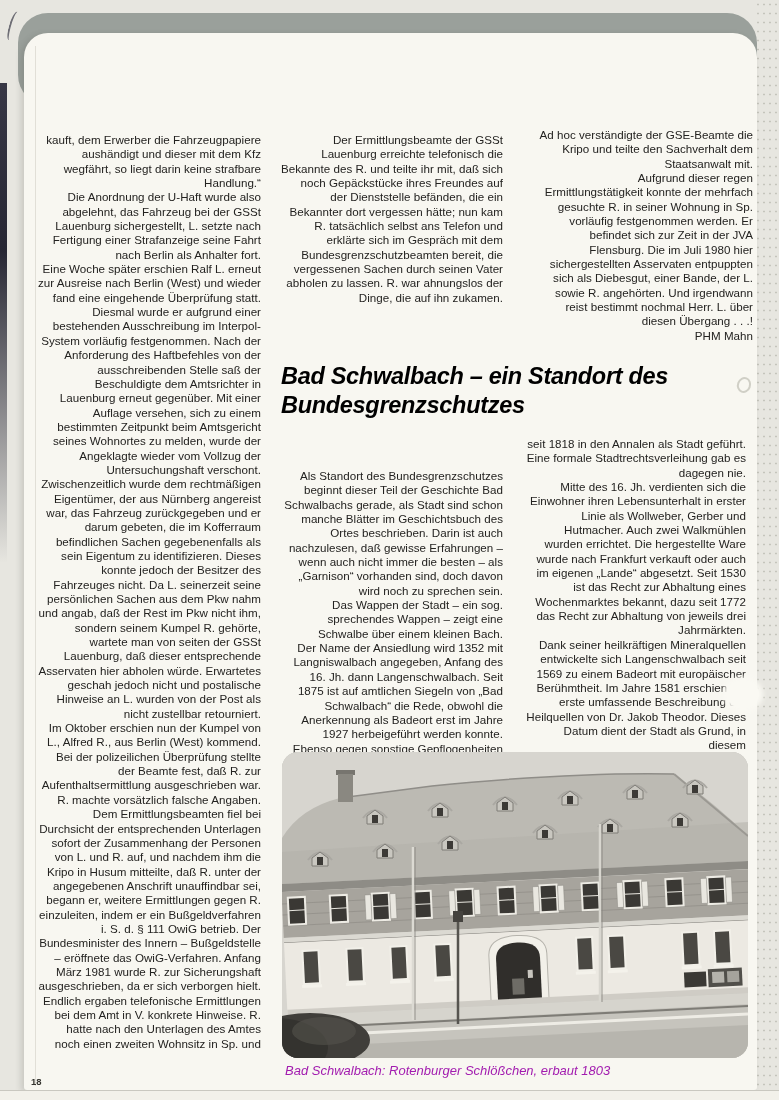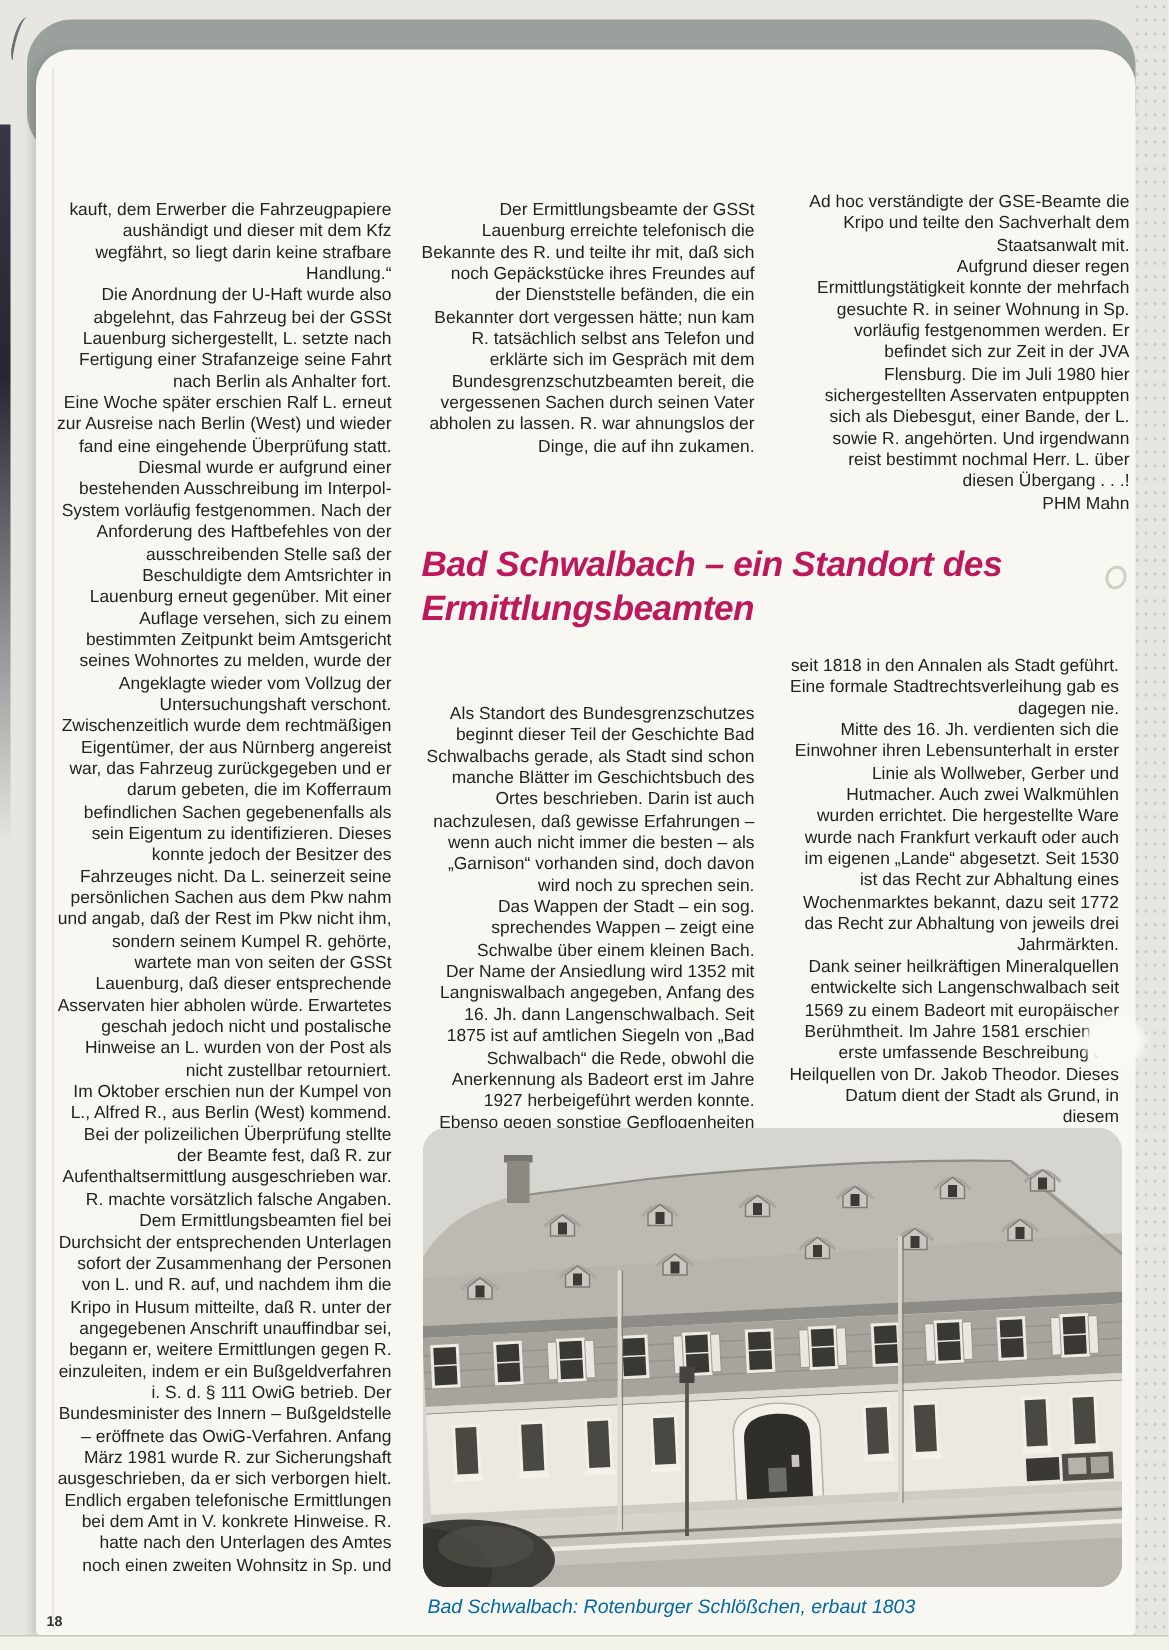--- a/index.html
+++ b/index.html
@@ -56,34 +56,34 @@
   }
   .col p { margin:0;text-align:right; }
   .gap { margin-top:28px; }
   .col1 { left:38px; top:133px; width:223px; }
   .col2top { left:281px; top:133px; width:222px; }
   .col3top { left:523px; top:128px; width:214px;margin-left:16px; }
   .sig { text-align:right; margin-top:4px; }
   .headline {
     position:absolute; left:281px; top:362px; width:476px;
     font-weight:bold; font-style:italic; font-size:23.5px; line-height:29px;
-    color:#be185d; letter-spacing:-.3px;
+    color:#000000; letter-spacing:-.3px;
   }
   .col2bot { left:281px; top:437px; width:222px;margin-top:32px; }
   .col3bot { left:523px; top:437px; width:223px; }
   
   .photo {
     position:absolute; left:282px; top:752px; width:466px; height:306px;
     border-radius:16px; overflow:hidden; background:#d7d5cf;
     box-shadow:inset 0 0 14px rgba(60,58,52,.25);
   }
   .photo svg { display:block; width:100%; height:100%; }
   .caption {
     position:absolute; left:285px; top:1063px; width:460px;
-    font-style:italic; font-size:13px; color:#0369a1;
+    font-style:italic; font-size:13px; color:#a21caf;
   }
   .pagenum { position:absolute; left:31px; top:1076px; font-size:9.5px; font-weight:bold; color:#35342f; }
 </style>
 </head>
 <body>
 
 <div class="speckle"></div>
 <div class="band"></div>
 <div class="page"></div>
 <div class="crease"></div>
@@ -105,21 +105,21 @@
 </div>
 
 <div class="col col3top">
   <p>Ad hoc verständigte der GSE-Beamte die Kripo und teilte den Sachverhalt dem Staatsanwalt mit.</p>
   <p>Aufgrund dieser regen Ermittlungstätigkeit konnte der mehrfach gesuchte R. in seiner Wohnung in Sp. vorläufig festgenommen werden. Er befindet sich zur Zeit in der JVA Flensburg. Die im Juli 1980 hier sichergestellten Asservaten entpuppten sich als Diebesgut, einer Bande, der L. sowie R. angehörten. Und irgendwann reist bestimmt nochmal Herr. L. über diesen Übergang . . .!</p>
   <p class="sig">PHM Mahn</p>
 </div>
 
 <div class="headline">
   <div>Bad Schwalbach – ein Standort des</div>
-  <div>Ermittlungsbeamten</div>
+  <div>Bundesgrenzschutzes</div>
 </div>
 
 <div class="col col2bot">
   <p>Als Standort des Bundesgrenzschutzes beginnt dieser Teil der Geschichte Bad Schwalbachs gerade, als Stadt sind schon manche Blätter im Geschichtsbuch des Ortes beschrieben. Darin ist auch nachzulesen, daß gewisse Erfahrungen – wenn auch nicht immer die besten – als „Garnison“ vorhanden sind, doch davon wird noch zu sprechen sein.</p>
   <p>Das Wappen der Stadt – ein sog. sprechendes Wappen – zeigt eine Schwalbe über einem kleinen Bach.</p>
   <p>Der Name der Ansiedlung wird 1352 mit Langniswalbach angegeben, Anfang des 16. Jh. dann Langenschwalbach. Seit 1875 ist auf amtlichen Siegeln von „Bad Schwalbach“ die Rede, obwohl die Anerkennung als Badeort erst im Jahre 1927 herbeigeführt werden konnte. Ebenso gegen sonstige Gepflogenheiten wird der Ort</p>
 </div>
 
 <div class="col col3bot">
   <p>seit 1818 in den Annalen als Stadt geführt. Eine formale Stadtrechtsverleihung gab es dagegen nie.</p>

